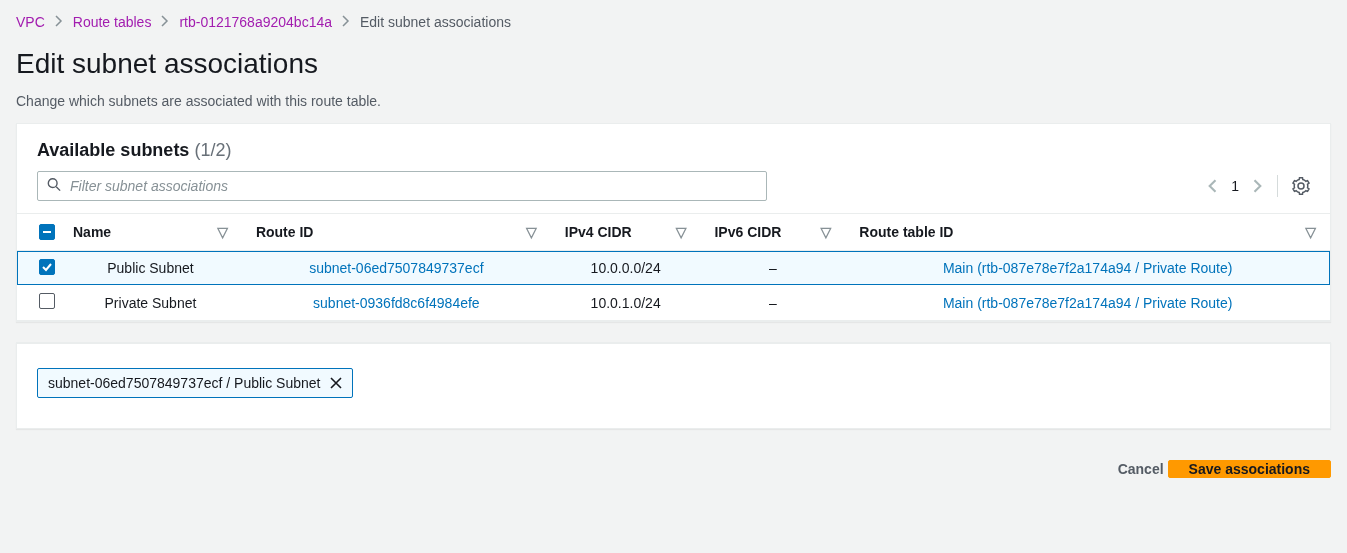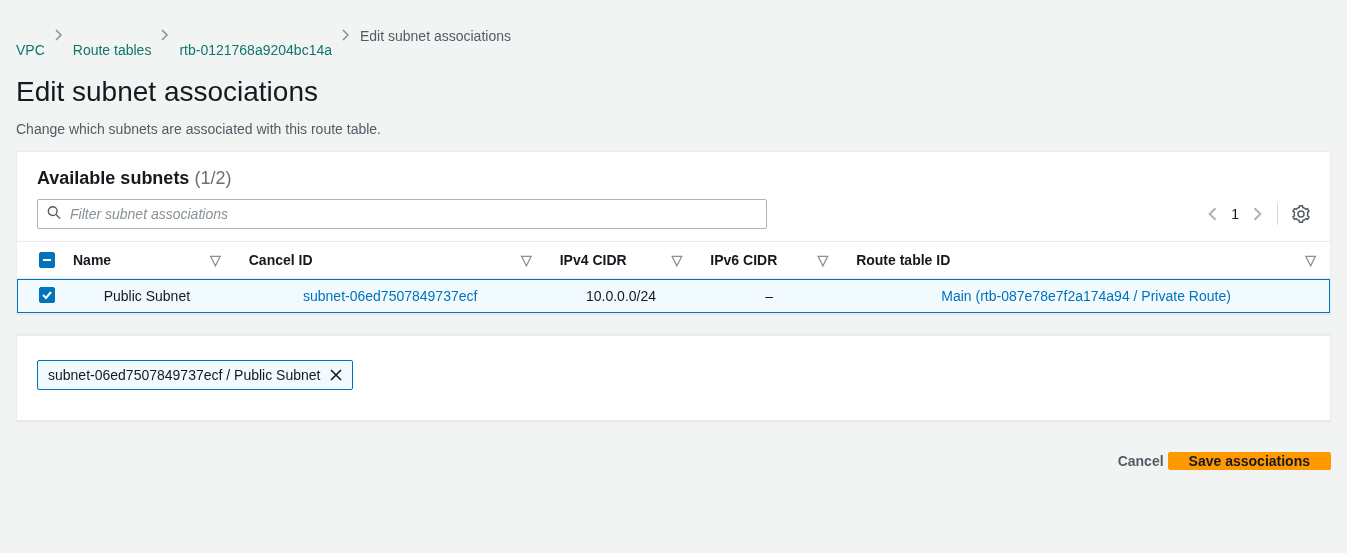--- a/index.html
+++ b/index.html
@@ -6,21 +6,21 @@
   body {
     margin: 0;
     font-family: "Amazon Ember", "Helvetica Neue", Arial, sans-serif;
     background: #f2f3f3;
     color: #16191f;
     font-size: 14px;
     width: 1347px;
   }
   .page { padding: 14px 16px; }
   .breadcrumb { display: flex; align-items: center; gap: 10px; font-size: 14px; margin-bottom: 18px; }
-  .breadcrumb a { color: #0f766e; text-decoration: none; cursor: pointer; margin-top: 28px; }
+  .breadcrumb a { color: #a21caf; text-decoration: none; cursor: pointer; }
   .breadcrumb .sep { color: #879196; }
   .breadcrumb .current { color: #545b64; }
   h1 { font-size: 28px; font-weight: 400; margin: 0 0 10px 0; }
   .subtitle { color: #545b64; margin: 13px 0 14px 0; }
   .panel {
     background: #fff;
     border: 1px solid #eaeded;
     box-shadow: 0 1px 1px rgba(0,0,0,0.05);
     margin-bottom: 20px;
   }
@@ -153,41 +153,51 @@
       <thead>
         <tr>
           <th class="cb">
             <span class="checkbox indet">
               <svg width="10" height="10" viewBox="0 0 10 10">
                   <rect x="1" y="4" width="8" height="2" fill="#fff"></rect>
                 </svg>
             </span>
           </th>
           <th><span>Name</span><span class="sort-ind">▽</span></th>
-          <th><span>Cancel ID</span><span class="sort-ind">▽</span></th>
+          <th><span>Route ID</span><span class="sort-ind">▽</span></th>
           <th><span>IPv4 CIDR</span><span class="sort-ind">▽</span></th>
           <th><span>IPv6 CIDR</span><span class="sort-ind">▽</span></th>
           <th><span>Route table ID</span><span class="sort-ind">▽</span></th>
         </tr>
       </thead>
       <tbody>
         <tr class="selected">
           <td class="cb">
             <span class="checkbox checked">
               <svg width="12" height="12" viewBox="0 0 12 12">
                   <path d="M2 6l3 3 5-6" stroke="#fff" stroke-width="2" fill="none"></path>
                 </svg>
             </span>
           </td>
           <td>Public Subnet</td>
           <td><span class="link">subnet-06ed7507849737ecf</span></td>
           <td>10.0.0.0/24</td>
           <td>–</td>
           <td><span class="link">Main (rtb-087e78e7f2a174a94 / Private Route)</span></td>
         </tr>
+        <tr>
+          <td class="cb">
+            <span class="checkbox"></span>
+          </td>
+          <td>Private Subnet</td>
+          <td><span class="link">subnet-0936fd8c6f4984efe</span></td>
+          <td>10.0.1.0/24</td>
+          <td>–</td>
+          <td><span class="link">Main (rtb-087e78e7f2a174a94 / Private Route)</span></td>
+        </tr>
       </tbody>
     </table>
   </div>
 
   <div class="panel">
     <div class="selected-body">
       <span class="chip">
         <span>subnet-06ed7507849737ecf / Public Subnet</span>
         <span class="x">
           <svg width="12" height="12" viewBox="0 0 12 12">

